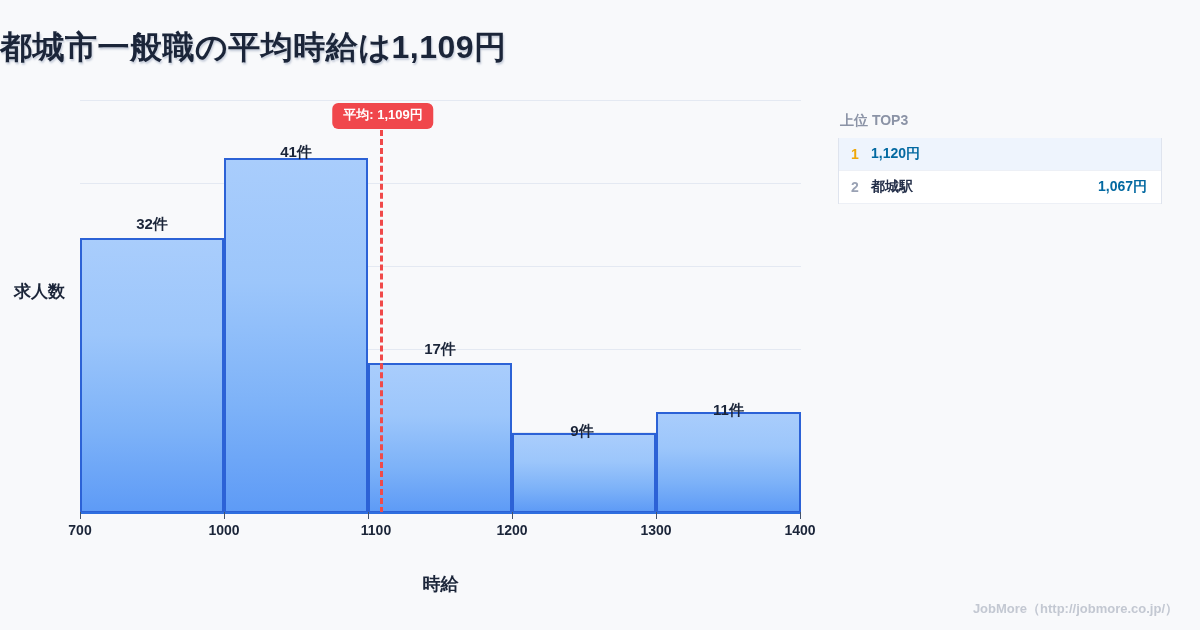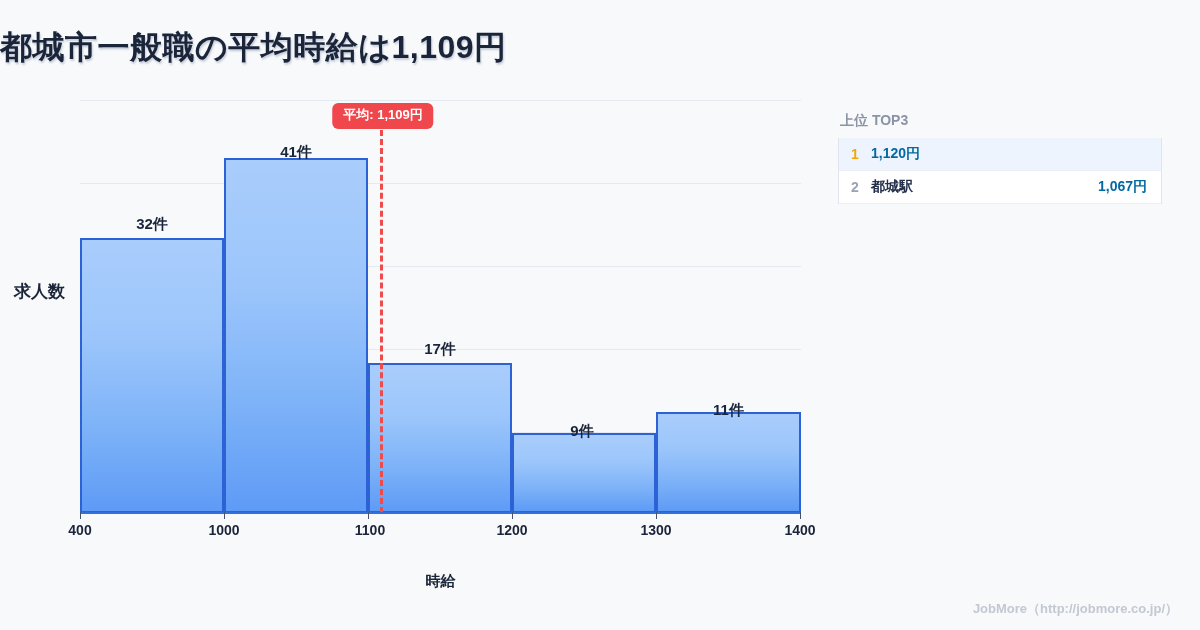--- a/index.html
+++ b/index.html
@@ -131,21 +131,21 @@
     font-weight: bold;
     color: #1b2539;
     white-space: nowrap;
   }
   .x-axis-title {
     position: absolute;
     left: 80px;
     top: 572px;
     width: 721px;
     text-align: center;
-    font-size: 15px;
+    font-size: 18px;
     font-weight: bold;
     color: #1b2539;
   }
 
   
   .side-panel {
     position: absolute;
     left: 838px;
     top: 100px;
     width: 330px;
@@ -243,23 +243,23 @@
   </div>
 
   <div class="x-axis">
     <div class="x-tick" style="left:0px;"></div>
     <div class="x-tick" style="left:144px;"></div>
     <div class="x-tick" style="left:288px;"></div>
     <div class="x-tick" style="left:432px;"></div>
     <div class="x-tick" style="left:576px;"></div>
     <div class="x-tick" style="left:720px;"></div>
 
-    <div class="x-tick-label" style="left:0px;">400</div>
+    <div class="x-tick-label" style="left:0px;">700</div>
     <div class="x-tick-label" style="left:144px;text-align:center;">1000</div>
-    <div class="x-tick-label" style="left:290px;">1100</div>
+    <div class="x-tick-label" style="left:296px;">1100</div>
     <div class="x-tick-label" style="left:432px;">1200</div>
     <div class="x-tick-label" style="left:576px;">1300</div>
     <div class="x-tick-label" style="left:720px;">1400</div>
   </div>
 
   <div class="y-axis-title">求人数</div>
   <div class="x-axis-title">時給</div>
 </div>
 
 <div class="side-panel">

